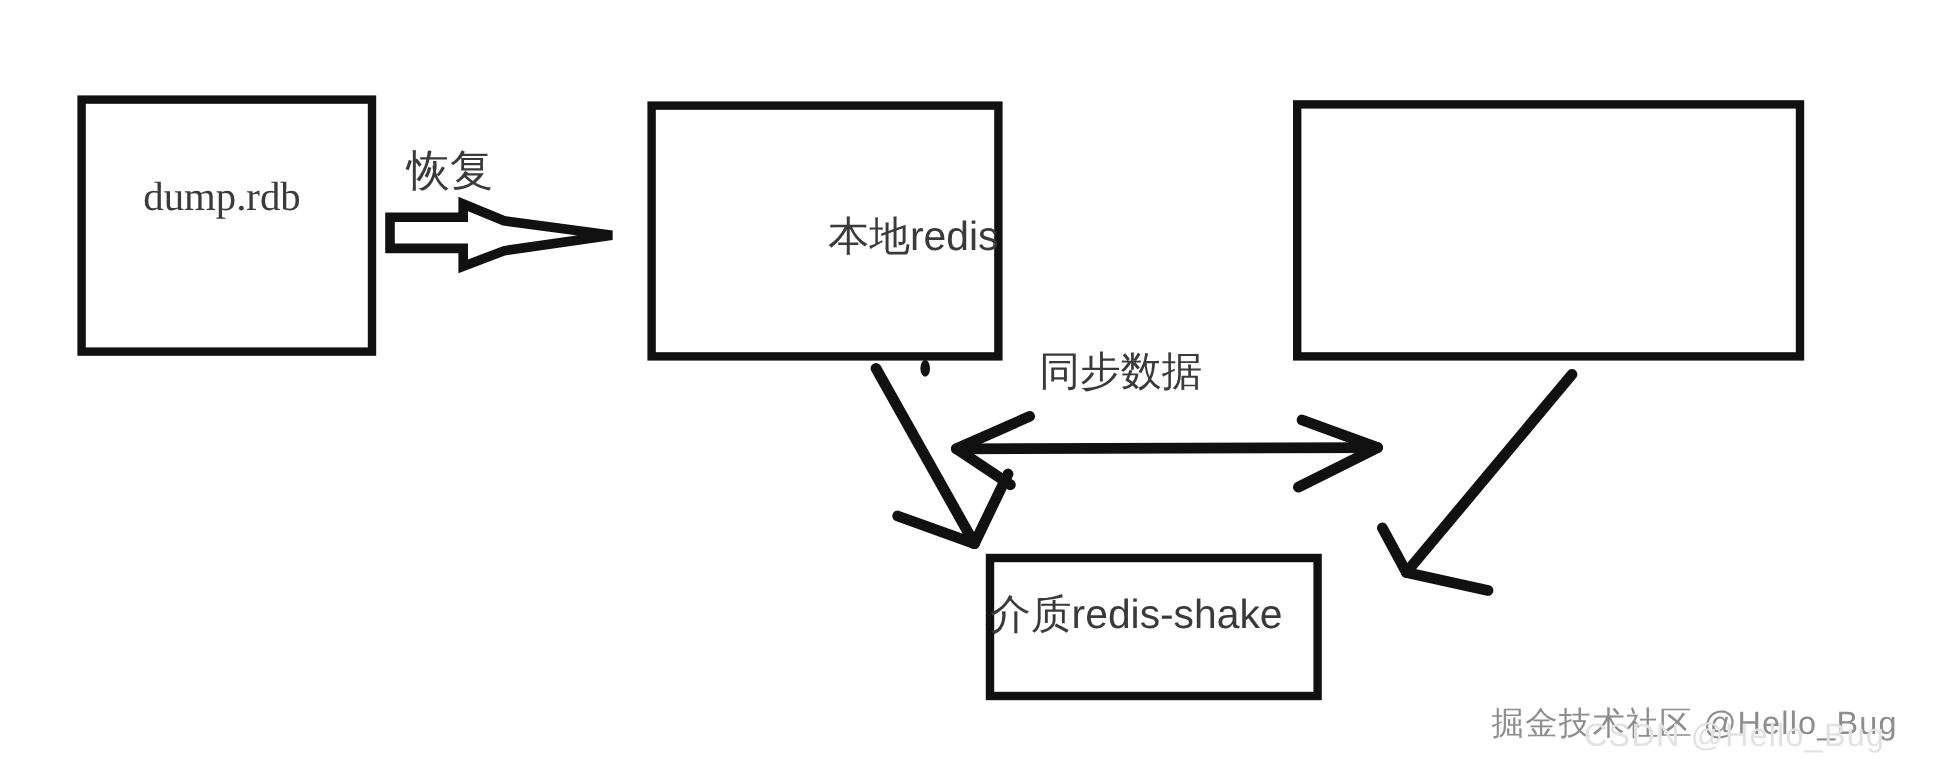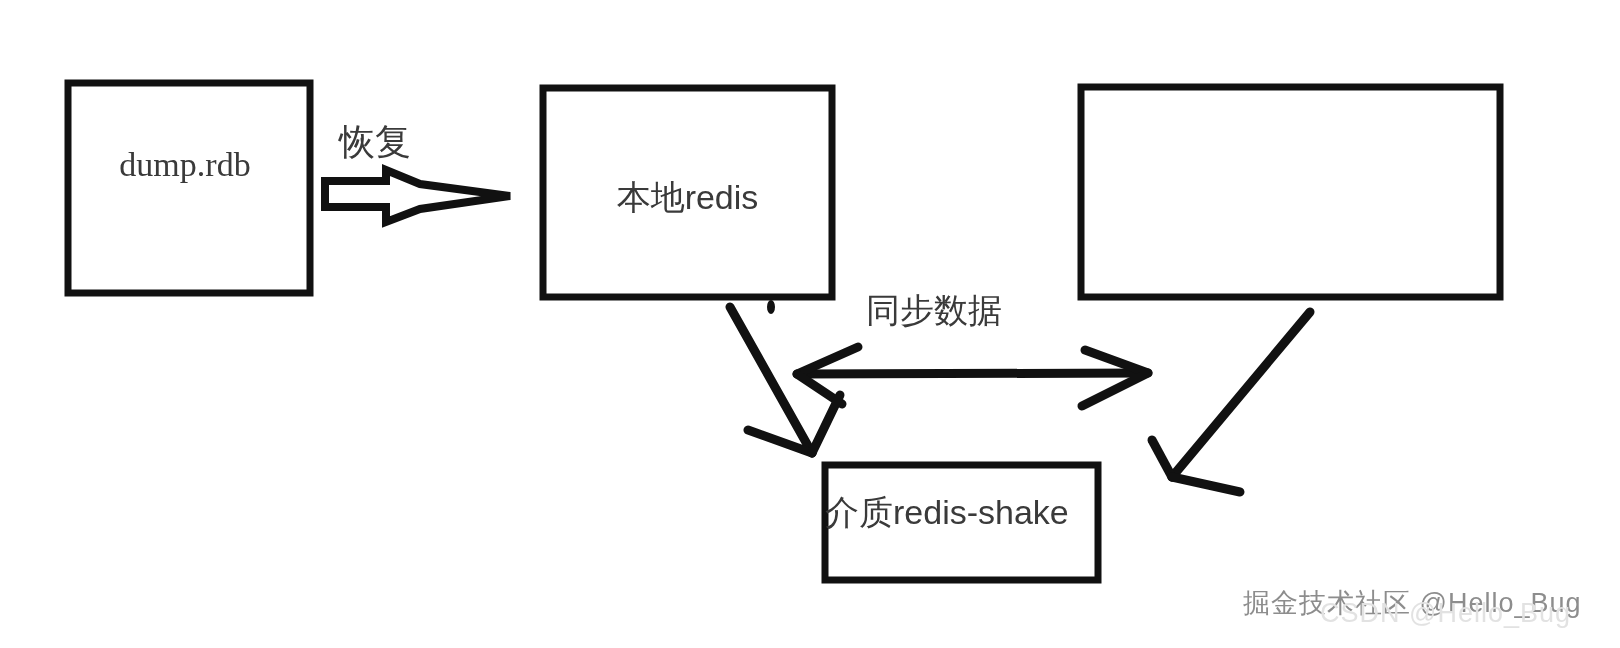--- a/index.html
+++ b/index.html
@@ -79,21 +79,21 @@
     <g stroke="#111111" stroke-width="9" stroke-linecap="round" fill="none">
       <line x1="1310" y1="312" x2="1172" y2="477"></line>
       <line x1="1172" y1="477" x2="1152" y2="440"></line>
       <line x1="1172" y1="477" x2="1240" y2="492"></line>
     </g>
 
   </svg>
 
   <div class="node-label" style="left:64px;top:148px;width:242px;text-align:center;font-family:Liberation Serif, serif;">dump.rdb</div>
 
-  <div class="node-label" style="left:543px;top:180px;width:289px;text-align:center;">本地redis</div>
+  <div class="node-label" style="left:543px;top:180px;width:289px;text-align:right;">本地redis</div>
 
 
   <div class="node-label" style="left:825px;top:495px;width:273px;text-align:left;">介质redis-shake</div>
 
   <div class="edge-label" style="left:339px;top:104px;margin-top:20px;">恢复</div>
 
   <div class="edge-label" style="left:866px;top:293px;font-size:34px;">同步数据</div>
 
   <div class="wm wm-front" style="left:1243px;top:590px;">掘金技术社区 @Hello_Bug</div>
 

